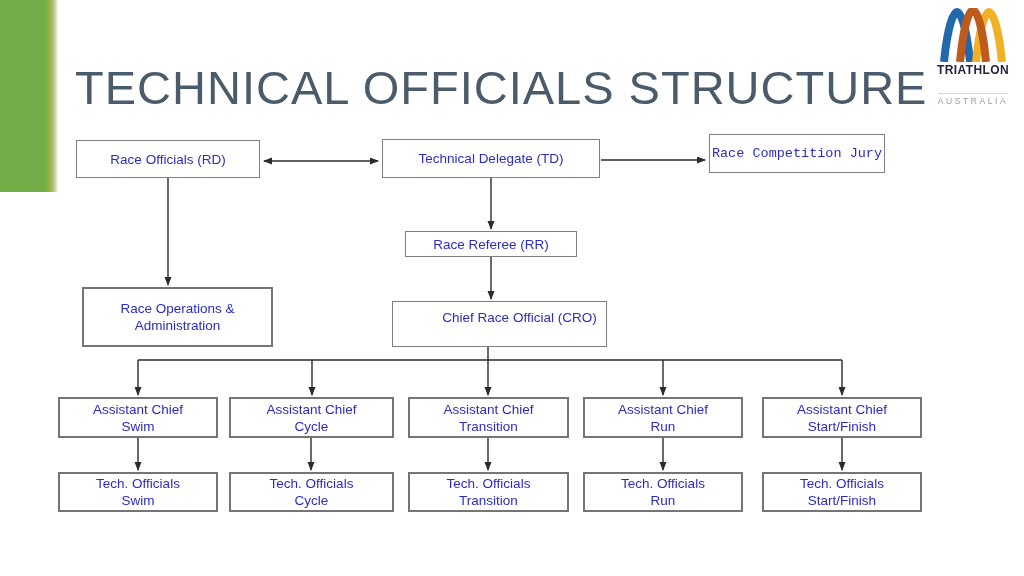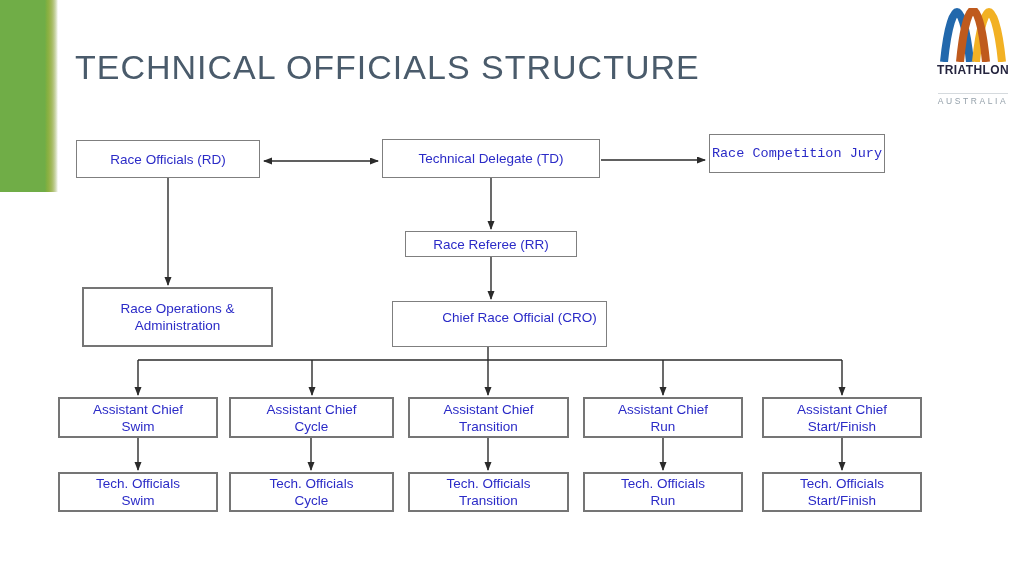--- a/index.html
+++ b/index.html
@@ -13,22 +13,22 @@
     overflow: hidden;
   }
 
   
   .accent { position: absolute; left: 0; width: 60px; height: 192px; }
   .accent-blue   { top: 0;   background: linear-gradient(90deg,#5B9BD5 0,#5B9BD5 45px,rgba(91,155,213,0) 58px); }
   .accent-yellow { top: 192; background: linear-gradient(90deg,#FFC000 0,#FFC000 45px,rgba(255,192,0,0) 58px); }
   .accent-green  { top: 384; background: linear-gradient(90deg,#70AD47 0,#70AD47 45px,rgba(112,173,71,0) 58px); }
 
   .title {
-    position: absolute; left: 75px; top: 48px;
-    font-size: 34px; font-weight: 300; letter-spacing: 1px;
+    position: absolute; left: 75px; top: 60px;
+    font-size: 47px; font-weight: 300; letter-spacing: 1px;
     color: #4A5B6B; white-space: nowrap;
   }
 
   
   .logo { position: absolute; left: 930px; top: 8px; width: 86px; text-align: center; }
   .logo svg { display: block; margin: 0 auto; }
   .logo-name {
     display: block; font-size: 12px; font-weight: bold; letter-spacing: 0.4px;
     color: #25253F; margin-top: 1px;
   }

